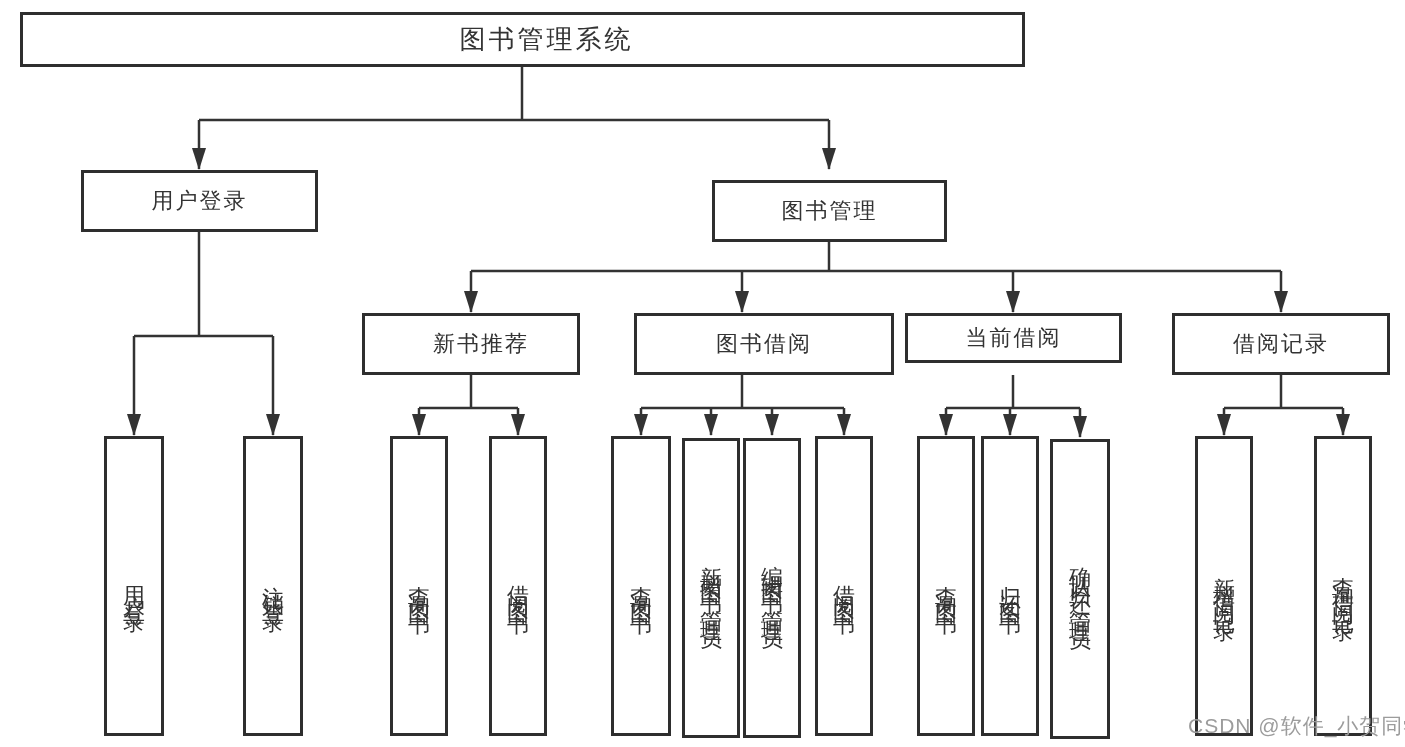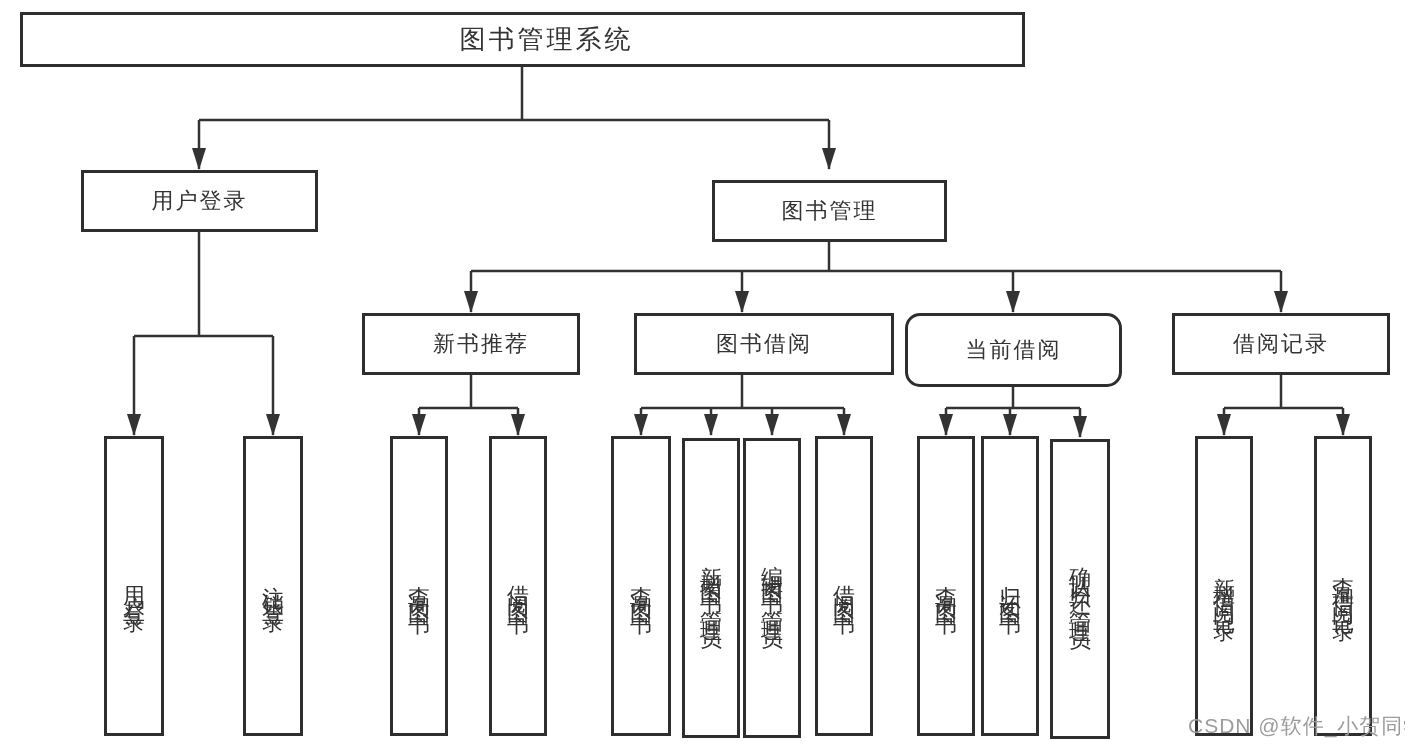--- a/index.html
+++ b/index.html
@@ -105,21 +105,21 @@
   <div class="box" style="left:712px;top:170px;width:235px;height:62px;margin-top:10px;">
     <span class="hlabel">图书管理</span>
   </div>
 
   <div class="box" style="left:362px;top:313px;width:218px;height:62px;padding-left:20px;">
     <span class="hlabel">新书推荐</span>
   </div>
   <div class="box" style="left:634px;top:313px;width:260px;height:62px;">
     <span class="hlabel">图书借阅</span>
   </div>
-  <div class="box" style="left:905px;top:313px;width:217px;height:74px;border-radius:15px;">
+  <div class="box" style="left:905px;top:313px;width:217px;height:50px;">
     <span class="hlabel">当前借阅</span>
   </div>
   <div class="box" style="left:1172px;top:313px;width:218px;height:62px;">
     <span class="hlabel">借阅记录</span>
   </div>
 
   <div class="box" style="left:104px;top:436px;width:60px;height:300px;">
     <span class="vlabel">用户登录</span>
   </div>
   <div class="box" style="left:243px;top:436px;width:60px;height:300px;">

